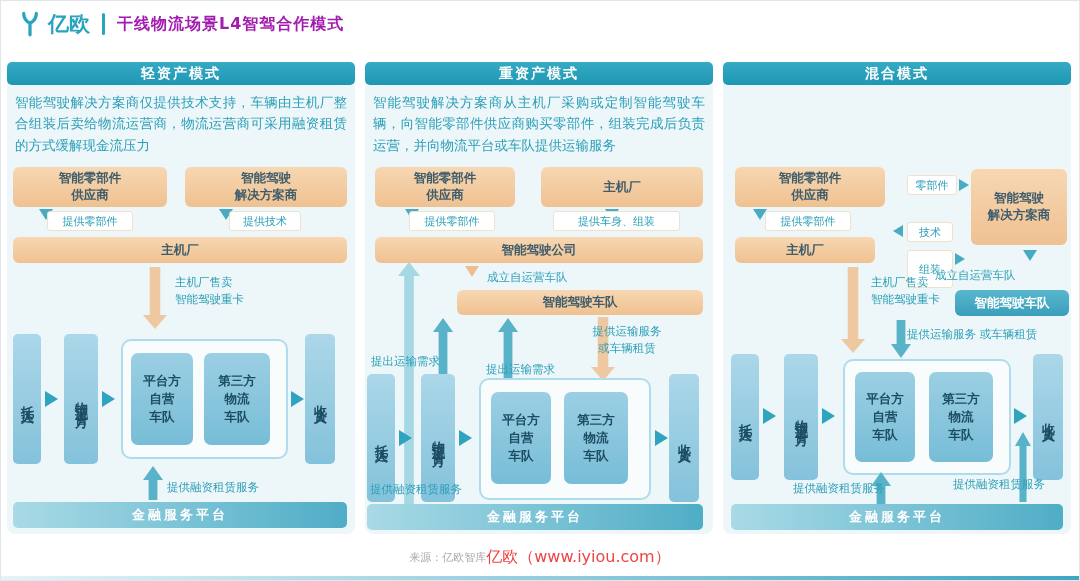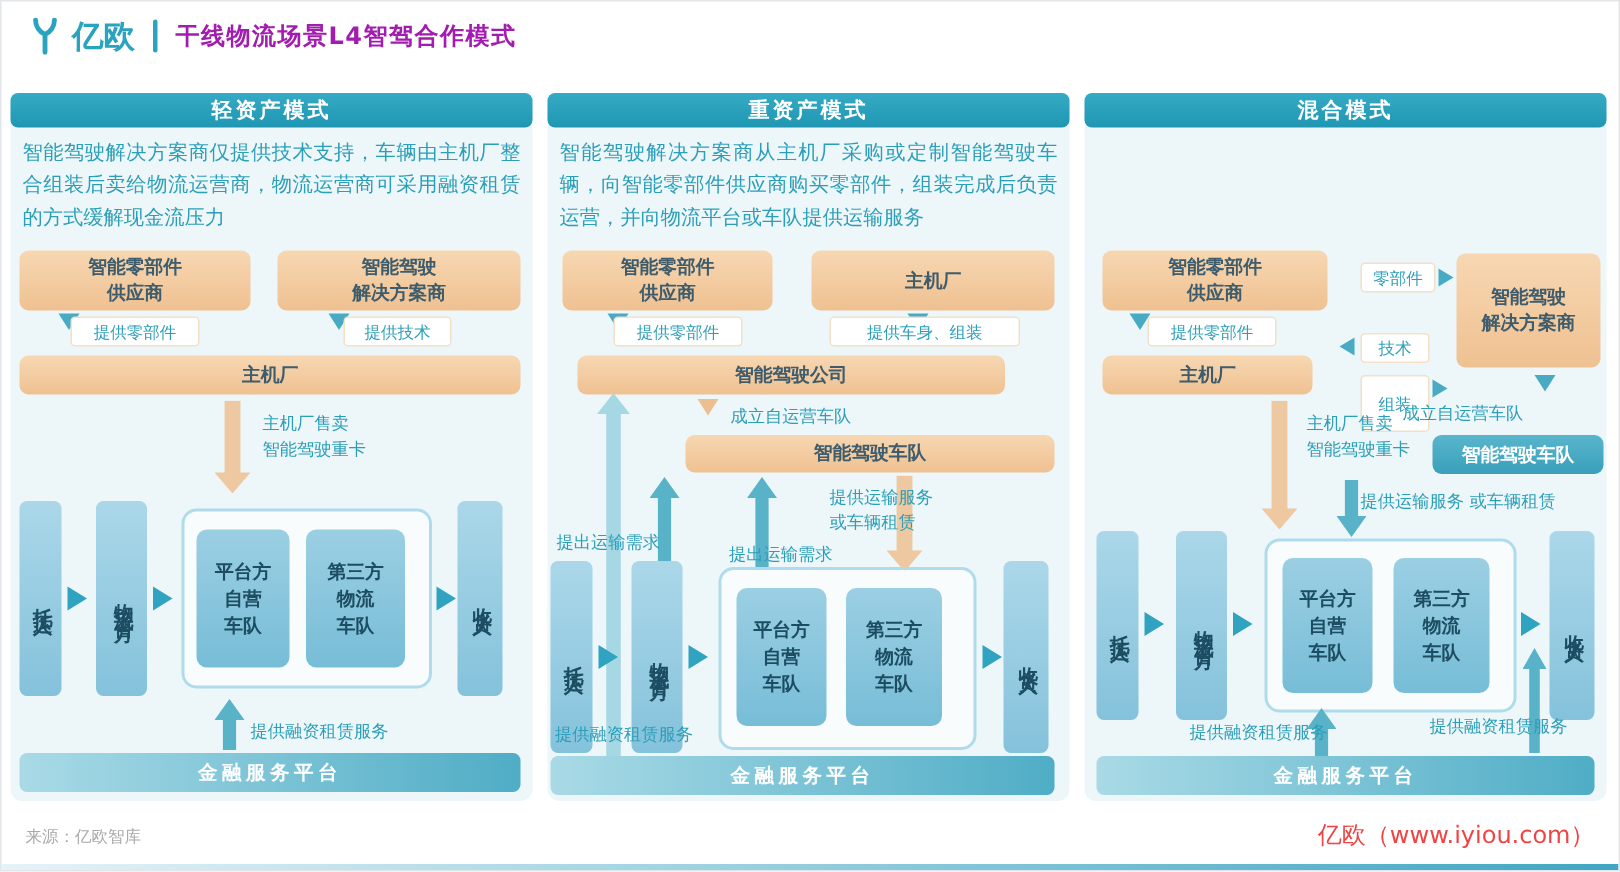--- a/index.html
+++ b/index.html
@@ -11,36 +11,36 @@
   .vdiv{width:3px;height:22px;background:#2aa3be;border-radius:2px}
   .page-title{font-size:16px;font-weight:bold;color:#a21caf;letter-spacing:1px}
   .panels{display:flex;gap:10px;padding:15px 6px 0}
   .panel{position:relative;width:348px;height:472px;background:#edf6f9;border-radius:8px}
   .panel-head{height:23px;background:linear-gradient(180deg,#35aac4,#1f97b3);border-radius:5px;color:#fff;font-weight:bold;font-size:14px;letter-spacing:2px;display:flex;align-items:center;justify-content:center}
   .desc{color:#2b9fb8;font-size:13.5px;line-height:1.58;padding:7px 8px 0;text-align:justify}
   .abs{position:absolute}
   .obox{background:linear-gradient(180deg,#f7d7b2,#efc191);border-radius:6px;color:#3e5c6b;font-size:12.5px;font-weight:bold;display:flex;align-items:center;justify-content:center;text-align:center;white-space:pre-line;line-height:1.35;z-index:2}
   .wlabel{background:#fff;border:1px solid #f3e0c8;border-radius:3px;color:#2b9fb8;font-size:11px;display:flex;align-items:center;justify-content:center;z-index:3}
   .tlabel{color:#2b9fb8;font-size:11.5px;line-height:1.45;white-space:pre-line;z-index:3}
-  .tlabel.ctr{text-align:left}
+  .tlabel.ctr{text-align:center}
   .vbox{background:linear-gradient(180deg,#abd7e9,#84c2db);border-radius:5px;color:#1d4d62;font-weight:bold;font-size:13px;display:flex;align-items:center;justify-content:center;writing-mode:vertical-rl;text-orientation:upright;letter-spacing:3px;z-index:2}
   .cont{background:rgba(255,255,255,.65);border:2px solid #afdcec;border-radius:10px;z-index:1}
   .fbox{background:linear-gradient(180deg,#9bcfe3,#77bdd7);border-radius:7px;color:#1d4d62;font-weight:bold;font-size:12.5px;display:flex;align-items:center;justify-content:center;text-align:center;white-space:pre-line;line-height:1.45;z-index:2}
   .tealbox{background:linear-gradient(180deg,#58b6cc,#3a9fbb);border-radius:6px;color:#fff;font-weight:bold;font-size:12.5px;display:flex;align-items:center;justify-content:center;z-index:2}
   .fin{background:linear-gradient(90deg,#a9dae6,#4fadc6);border-radius:5px;color:#fff;font-weight:bold;font-size:13px;letter-spacing:3px;display:flex;align-items:center;justify-content:center;z-index:2}
   .tri-r{width:0;height:0;border-top:8px solid transparent;border-bottom:8px solid transparent;border-left:13px solid #2fa3c0;z-index:4}
   .tri-d{width:0;height:0;border-left:7px solid transparent;border-right:7px solid transparent;border-top:11px solid #49abc3;z-index:3}
   .tri-d.or{border-top-color:#ecbf92}
   .tri-l{width:0;height:0;border-top:6px solid transparent;border-bottom:6px solid transparent;border-right:10px solid #49abc3;z-index:3}
   .tri-r2{width:0;height:0;border-top:6px solid transparent;border-bottom:6px solid transparent;border-left:10px solid #49abc3;z-index:3}
   .bad{clip-path:polygon(28% 0,72% 0,72% calc(100% - 14px),100% calc(100% - 14px),50% 100%,0 calc(100% - 14px),28% calc(100% - 14px));background:#eec8a0;z-index:1}
   .bad.teal{background:#58b2c8}
   .bau{clip-path:polygon(50% 0,100% 14px,72% 14px,72% 100%,28% 100%,28% 14px,0 14px);background:#58b2c8;z-index:1}
   .bau.light{background:#a6d8e4}
-  .pfooter{display:flex;justify-content:space-between;align-items:center;padding:0 16px;margin-top:13px}
+  .pfooter{display:flex;justify-content:center;align-items:center;padding:0 16px;margin-top:13px}
   .src{color:#aaaaaa;font-size:11px}
   .site{color:#ef4444;font-size:16px}
   .strip{position:absolute;left:0;right:0;bottom:0;height:4px;background:linear-gradient(90deg,#e6f3f8,#3fa6c3)}
 </style>
 </head>
 <body>
 
 <header class="topbar">
   <div class="logo">
     <svg width="26" height="26" viewBox="0 0 24 24">
@@ -90,21 +90,21 @@
   <section class="panel">
     <div class="panel-head">重资产模式</div>
     <p class="desc">智能驾驶解决方案商从主机厂采购或定制智能驾驶车辆，向智能零部件供应商购买零部件，组装完成后负责运营，并向物流平台或车队提供运输服务</p>
     <div class="abs obox" style="left:10px;top:105px;width:140px;height:40px">智能零部件
 供应商</div>
     <div class="abs obox" style="left:176px;top:105px;width:162px;height:40px">主机厂</div>
     <div class="abs tri-d" style="left:40px;top:147px"></div>
     <div class="abs tri-d" style="left:240px;top:147px"></div>
     <div class="abs wlabel" style="left:44px;top:149px;width:86px;height:20px">提供零部件</div>
     <div class="abs wlabel" style="left:188px;top:149px;width:127px;height:20px">提供车身、组装</div>
-    <div class="abs obox" style="left:20px;top:175px;width:285px;height:26px">智能驾驶公司</div>
+    <div class="abs obox" style="left:10px;top:175px;width:328px;height:26px">智能驾驶公司</div>
     <div class="abs tri-d or" style="left:100px;top:204px"></div>
     <div class="abs tlabel" style="left:122px;top:207px;width:110px">成立自运营车队</div>
     <div class="abs obox" style="left:92px;top:228px;width:246px;height:25px">智能驾驶车队</div>
     <div class="abs bau light" style="left:33px;top:200px;width:22px;height:242px"></div>
     <div class="abs bau" style="left:68px;top:256px;width:20px;height:57px"></div>
     <div class="abs bau" style="left:133px;top:256px;width:20px;height:61px"></div>
     <div class="abs bad" style="left:226px;top:255px;width:24px;height:64px"></div>
     <div class="abs tlabel ctr" style="left:188px;top:261px;width:148px">提供运输服务
 或车辆租赁</div>
     <div class="abs tlabel" style="left:6px;top:291px;width:90px">提出运输需求</div>

